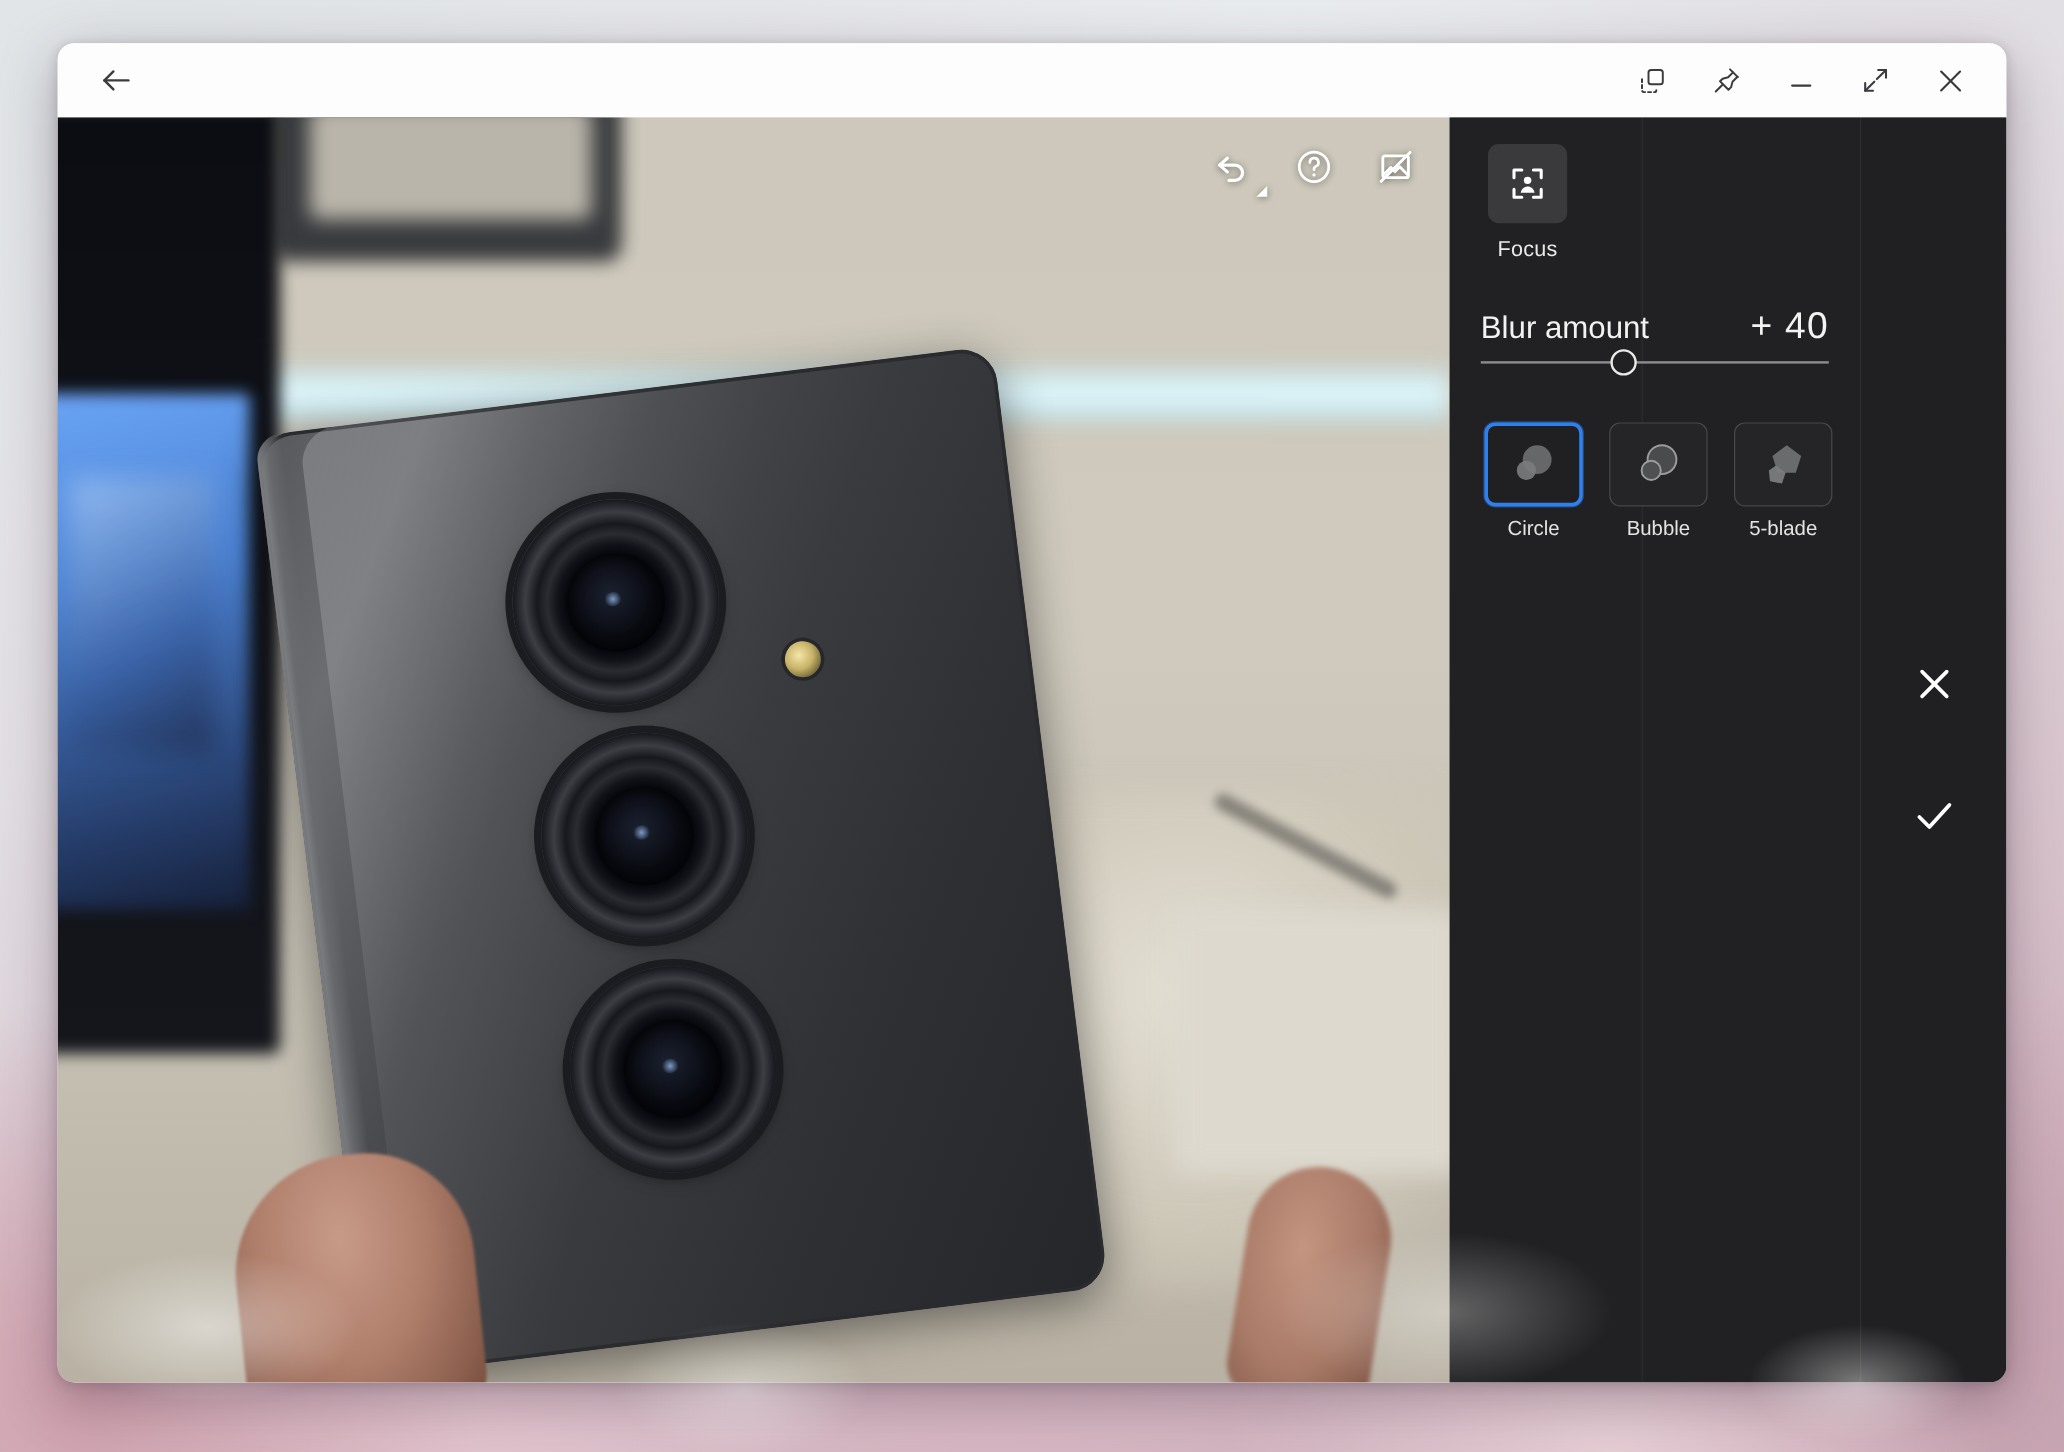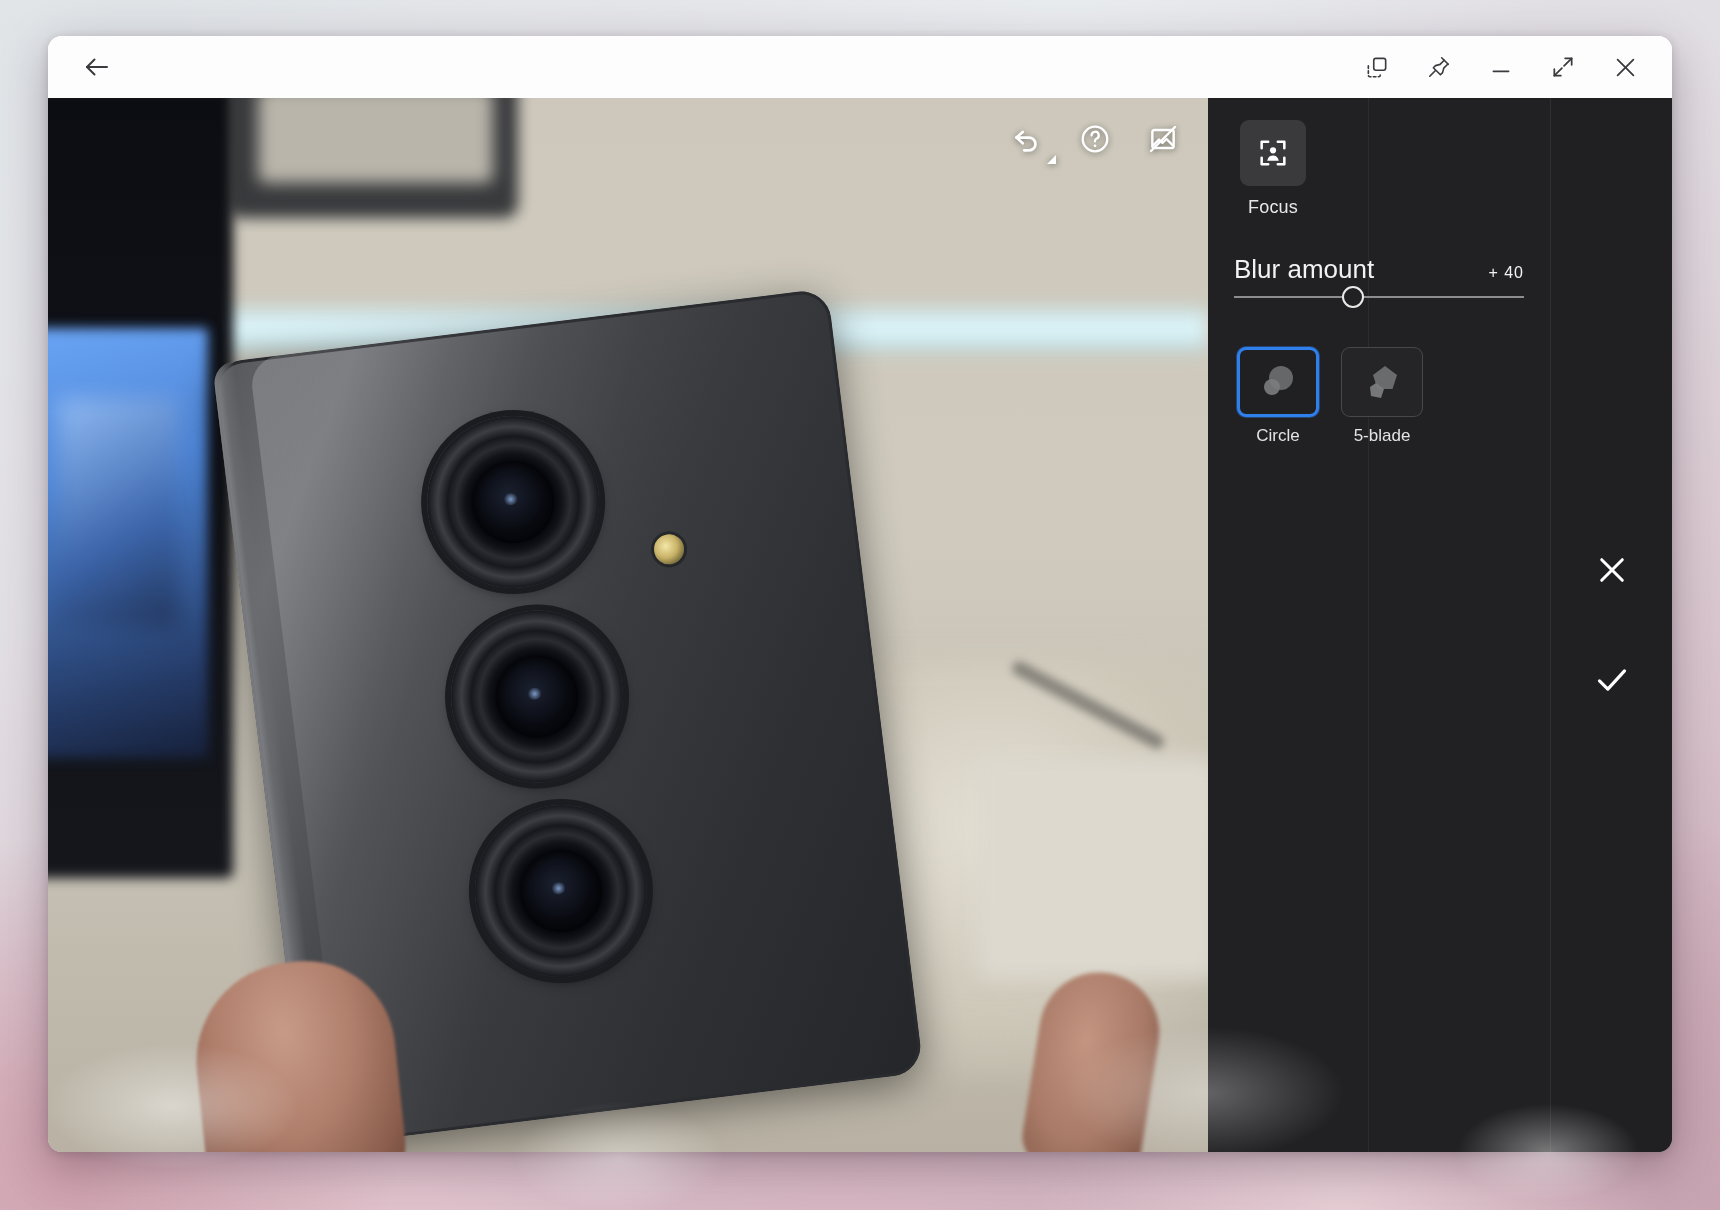--- a/index.html
+++ b/index.html
@@ -296,21 +296,21 @@
     color: #e8e8e8;
     letter-spacing: .2px;
   }
 
   
   #slider-block { padding: 0 26px; margin-top: 36px; }
   #slider-head {
     display: flex; align-items: baseline; justify-content: space-between;
   }
   #slider-title { font-size: 26px; color: #f2f2f2; font-weight: 400; }
-  #slider-value { font-size: 16px; color: #f2f2f2; letter-spacing: 1px; }
+  #slider-value { font-size: 31px; color: #f2f2f2; letter-spacing: 1px; }
   #slider-track-wrap {
     position: relative;
     height: 24px;
     display: flex; align-items: center;
   }
   #slider-track {
     position: absolute; left: 0; right: 0; height: 2px;
     background: #8d8d8f;
   }
   #slider-thumb {
@@ -521,20 +521,29 @@
             <div class="style-cell selected">
               <div class="style-box">
                 <svg width="46" height="42" viewBox="0 0 46 42">
                   <circle cx="26" cy="17" r="12" fill="#666768"></circle>
                   <circle cx="17" cy="26" r="8" fill="#7b7c7d" opacity=".9"></circle>
                 </svg>
               </div>
               <div class="style-label">Circle</div>
             </div>
 
+            <div class="style-cell">
+              <div class="style-box">
+                <svg width="46" height="42" viewBox="0 0 46 42">
+                  <circle cx="26" cy="17" r="12" fill="#4a4b4c" stroke="#9b9c9d" stroke-width="1.6"></circle>
+                  <circle cx="17" cy="26" r="8" fill="#4f5051" stroke="#9b9c9d" stroke-width="1.6"></circle>
+                </svg>
+              </div>
+              <div class="style-label">Bubble</div>
+            </div>
 
             <div class="style-cell">
               <div class="style-box">
                 <svg width="46" height="42" viewBox="0 0 46 42">
                   <polygon points="26,5 38,14 33.5,28 18.5,28 14,14" fill="#6a6b6c"></polygon>
                   <polygon points="17,22 25,28 22,37 12,35 11,26" fill="#7d7e7f" opacity=".92"></polygon>
                 </svg>
               </div>
               <div class="style-label">5-blade</div>
             </div>

